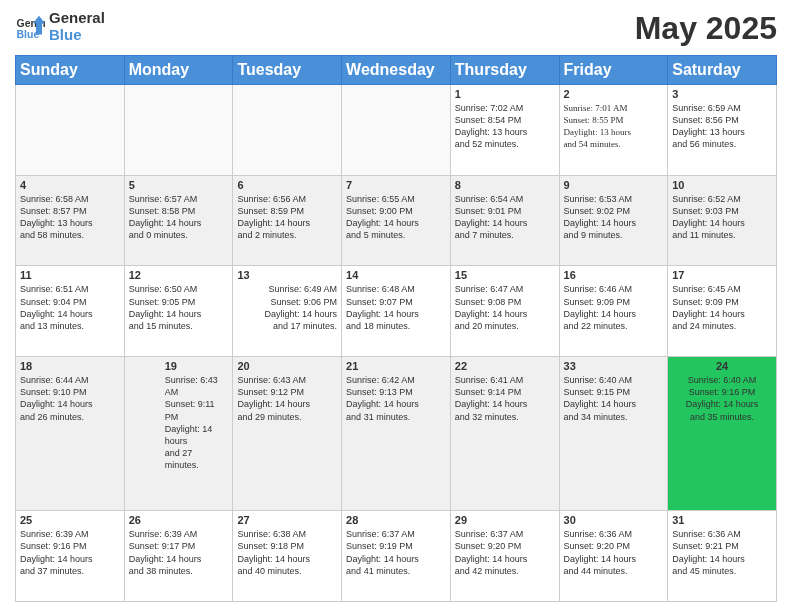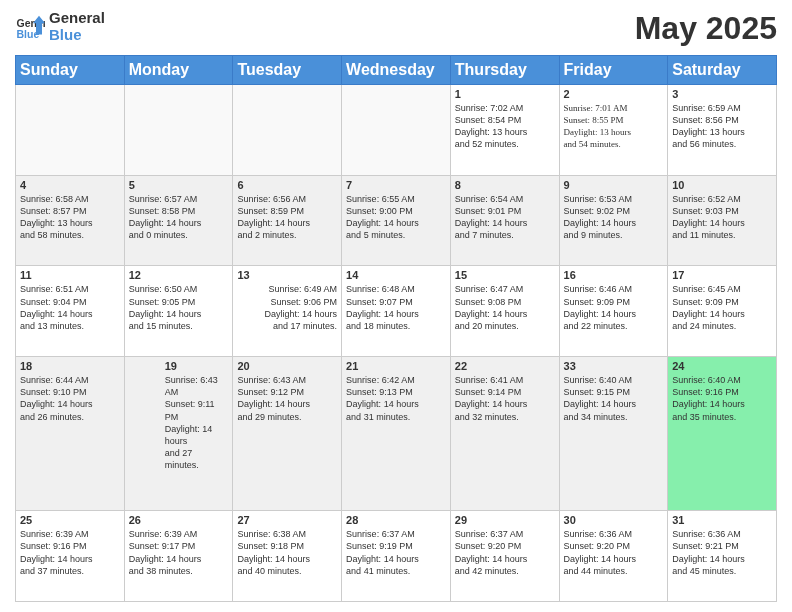--- a/index.html
+++ b/index.html
@@ -293,21 +293,21 @@
 Daylight: 14 hours
 and 32 minutes.</div>
           </td>
           <td style="background: rgb(240, 240, 240);">
             <span class="day-num">33</span>
             <div class="cell-text" style="white-space: pre-line;">Sunrise: 6:40 AM
 Sunset: 9:15 PM
 Daylight: 14 hours
 and 34 minutes.</div>
           </td>
-          <td style="background: #86efac;">
+          <td style="background: #22c55e; text-align: center;">
             <span class="day-num">24</span>
             <div class="cell-text" style="white-space: pre-line;">Sunrise: 6:40 AM
 Sunset: 9:16 PM
 Daylight: 14 hours
 and 35 minutes.</div>
           </td>
         </tr>
         <tr>
           <td style="background: rgb(255, 255, 255);">
             <span class="day-num">25</span>

